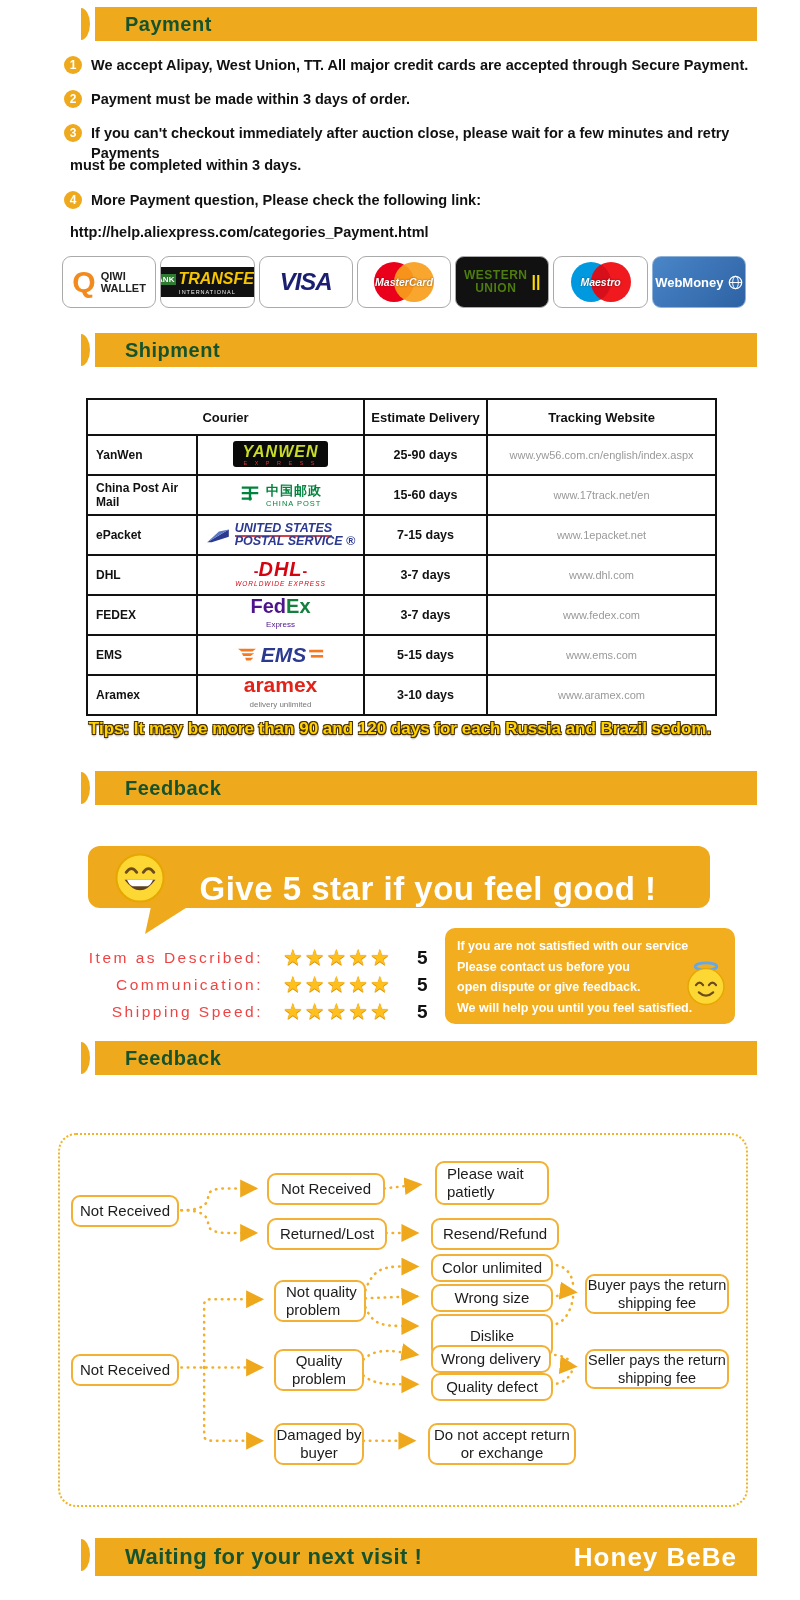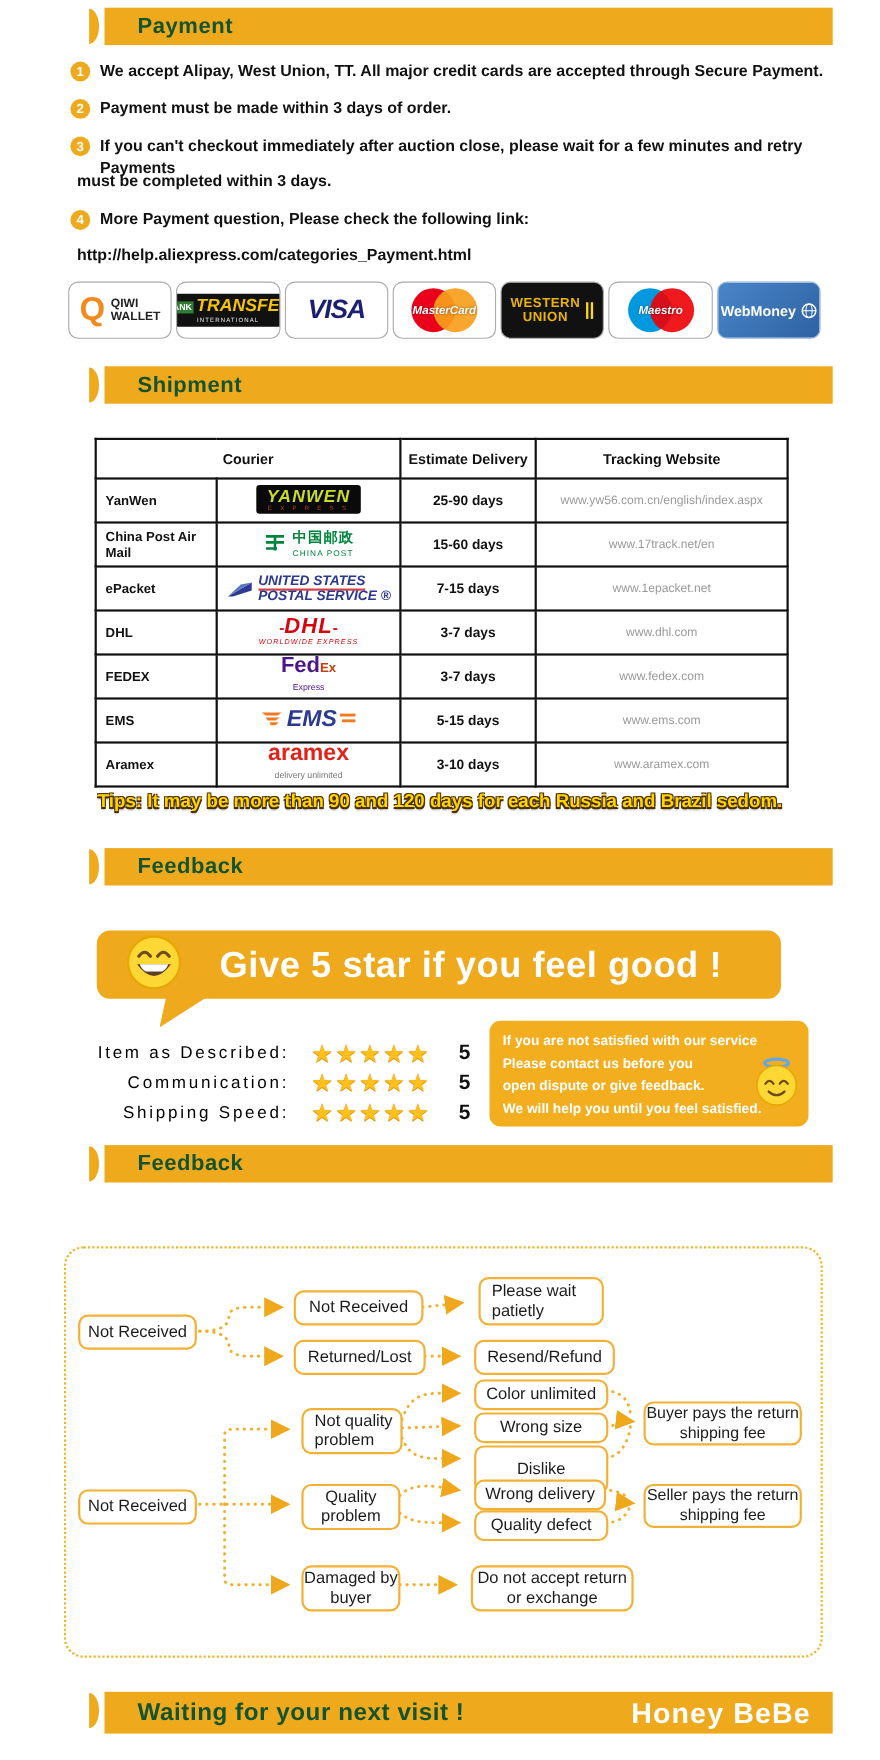--- a/index.html
+++ b/index.html
@@ -35,21 +35,21 @@
   .bank-t { color:#F7C500; font-size:16px; font-weight:bold; font-style:italic; }
   .bank-i { color:#eee; font-size:5.5px; letter-spacing:1px; margin-top:1px; }
   .visa-txt { color:#1A1F71; font-size:24px; font-weight:bold; font-style:italic; letter-spacing:-1px; }
   .mc-wrap, .ms-wrap { position:relative; width:64px; height:40px; }
   .mc-wrap .c1 { position:absolute; left:2px; top:0; width:40px; height:40px; border-radius:50%; background:#EB001B; }
   .mc-wrap .c2 { position:absolute; right:2px; top:0; width:40px; height:40px; border-radius:50%; background:#F79E1B; opacity:.92; }
   .ms-wrap .c1 { position:absolute; left:2px; top:0; width:40px; height:40px; border-radius:50%; background:#0099DF; }
   .ms-wrap .c2 { position:absolute; right:2px; top:0; width:40px; height:40px; border-radius:50%; background:#ED0006; opacity:.9; }
   .circ-label { position:absolute; left:0; right:0; top:14px; text-align:center; color:#fff;
                 font-size:10.5px; font-weight:bold; font-style:italic; text-shadow:0 0 2px rgba(0,0,0,.55); }
-  .wu-txt { color:#eab308; font-size:12px; font-weight:bold; line-height:13px; text-align:center; letter-spacing:.5px; }
+  .wu-txt { color:#4d7c0f; font-size:12px; font-weight:bold; line-height:13px; text-align:center; letter-spacing:.5px; }
   .wu-bars { color:#FFDD00; font-size:16px; font-weight:bold; margin-left:4px; }
   .wm-txt { color:#fff; font-size:13px; font-weight:bold; margin-right:4px; }
 
   
   table.ship { position:absolute; left:86px; top:398px; width:629px; border-collapse:collapse; table-layout:fixed; }
   table.ship td, table.ship th { border:2px solid #111; }
   table.ship th { height:36px; font-size:13px; color:#111; }
   table.ship td { height:40px; }
   .cr-name { font-size:12px; font-weight:bold; padding-left:8px; color:#111; }
   .cr-del { font-size:12.5px; font-weight:bold; text-align:center; color:#111; }
@@ -65,42 +65,42 @@
   .lg-cp .en { color:#00843D; font-size:7.5px; letter-spacing:1px; display:block; text-align:left; }
   .lg-usps { display:inline-flex; align-items:center; gap:5px; }
   .lg-usps .t { color:#2B3990; font-size:12.5px; font-weight:bold; font-style:italic; line-height:13px; text-align:left; }
   .lg-usps .t .u1 { border-bottom:2px solid #D64045; }
   .lg-dhl { display:inline-block; text-align:center; }
   .lg-dhl .m { color:#D40511; font-size:20px; font-weight:bold; font-style:italic; letter-spacing:1px; line-height:18px; }
   .lg-dhl .bar { color:#D40511; font-size:14px; font-weight:bold; }
   .lg-dhl .s { color:#D40511; font-size:6.5px; font-style:italic; letter-spacing:1px; display:block; }
   .lg-fedex { display:inline-block; text-align:center; line-height:17px; }
   .lg-fedex .fed { color:#4D148C; font-size:20px; font-weight:bold; }
-  .lg-fedex .ex { color:#c2410c; font-size:12px; font-weight:bold; }
+  .lg-fedex .ex { color:#15803d; font-size:20px; font-weight:bold; }
   .lg-fedex .s { color:#4D148C; font-size:8px; display:block; }
   .lg-ems { display:inline-flex; align-items:center; gap:3px; }
   .lg-ems .m { color:#2B3990; font-size:21px; font-weight:bold; font-style:italic; letter-spacing:0; }
   .lg-aramex { display:inline-block; text-align:center; line-height:18px; }
   .lg-aramex .m { color:#E2231A; font-size:21px; font-weight:bold; letter-spacing:0; }
   .lg-aramex .s { color:#777; font-size:8px; display:block; }
 
   .tips { position:absolute; left:0; top:719px; width:800px; text-align:center;
           font-size:17px; font-weight:bold; color:#FFD400;
           text-shadow:-1px -1px 0 #4a2f00, 1px -1px 0 #4a2f00, -1px 1px 0 #4a2f00, 1px 1px 0 #4a2f00, 0 2px 2px rgba(0,0,0,.4); }
 
   
   .bubble { position:absolute; left:88px; top:846px; width:622px; height:62px; background:#EFA91D;
-            border-radius:12px; display:flex; align-items:center; }
+            border-radius:12px; display:flex; align-items:flex-end; }
   .bubble-tail { position:absolute; left:145px; top:906px; width:44px; height:28px; background:#EFA91D;
                  clip-path:polygon(14% 0, 100% 0, 0 100%); }
   .bubble-text { flex:1; text-align:center; color:#fff; font-size:33px; font-weight:bold; letter-spacing:.5px; padding-right:20px; }
   .bubble .emoji { margin-left:26px; }
 
   .rating-row { position:absolute; left:60px; width:380px; height:26px; display:flex; align-items:center; }
-  .rating-label { width:203px; text-align:right; font-size:15.5px; color:#000000; letter-spacing:2.5px; font-weight:500; }
+  .rating-label { width:203px; text-align:right; font-size:15.5px; color:#ef4444; letter-spacing:2.5px; font-weight:500; }
   .rating-stars { width:128px; margin-left:20px; font-size:22px; letter-spacing:2px; color:#FFC01E;
                   text-shadow:0 1px 0 #D98E00, 0 0 1px #C87F00; line-height:22px; }
   .rating-value { font-size:19px; font-weight:bold; color:#111; margin-left:6px; }
 
   .notice { position:absolute; left:445px; top:928px; width:290px; height:96px; background:#F2AE1E;
             border-radius:10px; padding:8px 10px 6px 12px; }
   .notice .nline { color:#fff; font-size:12.5px; font-weight:bold; line-height:20.5px; }
   .notice .emoji-angel { position:absolute; right:6px; top:32px; }
 
   

